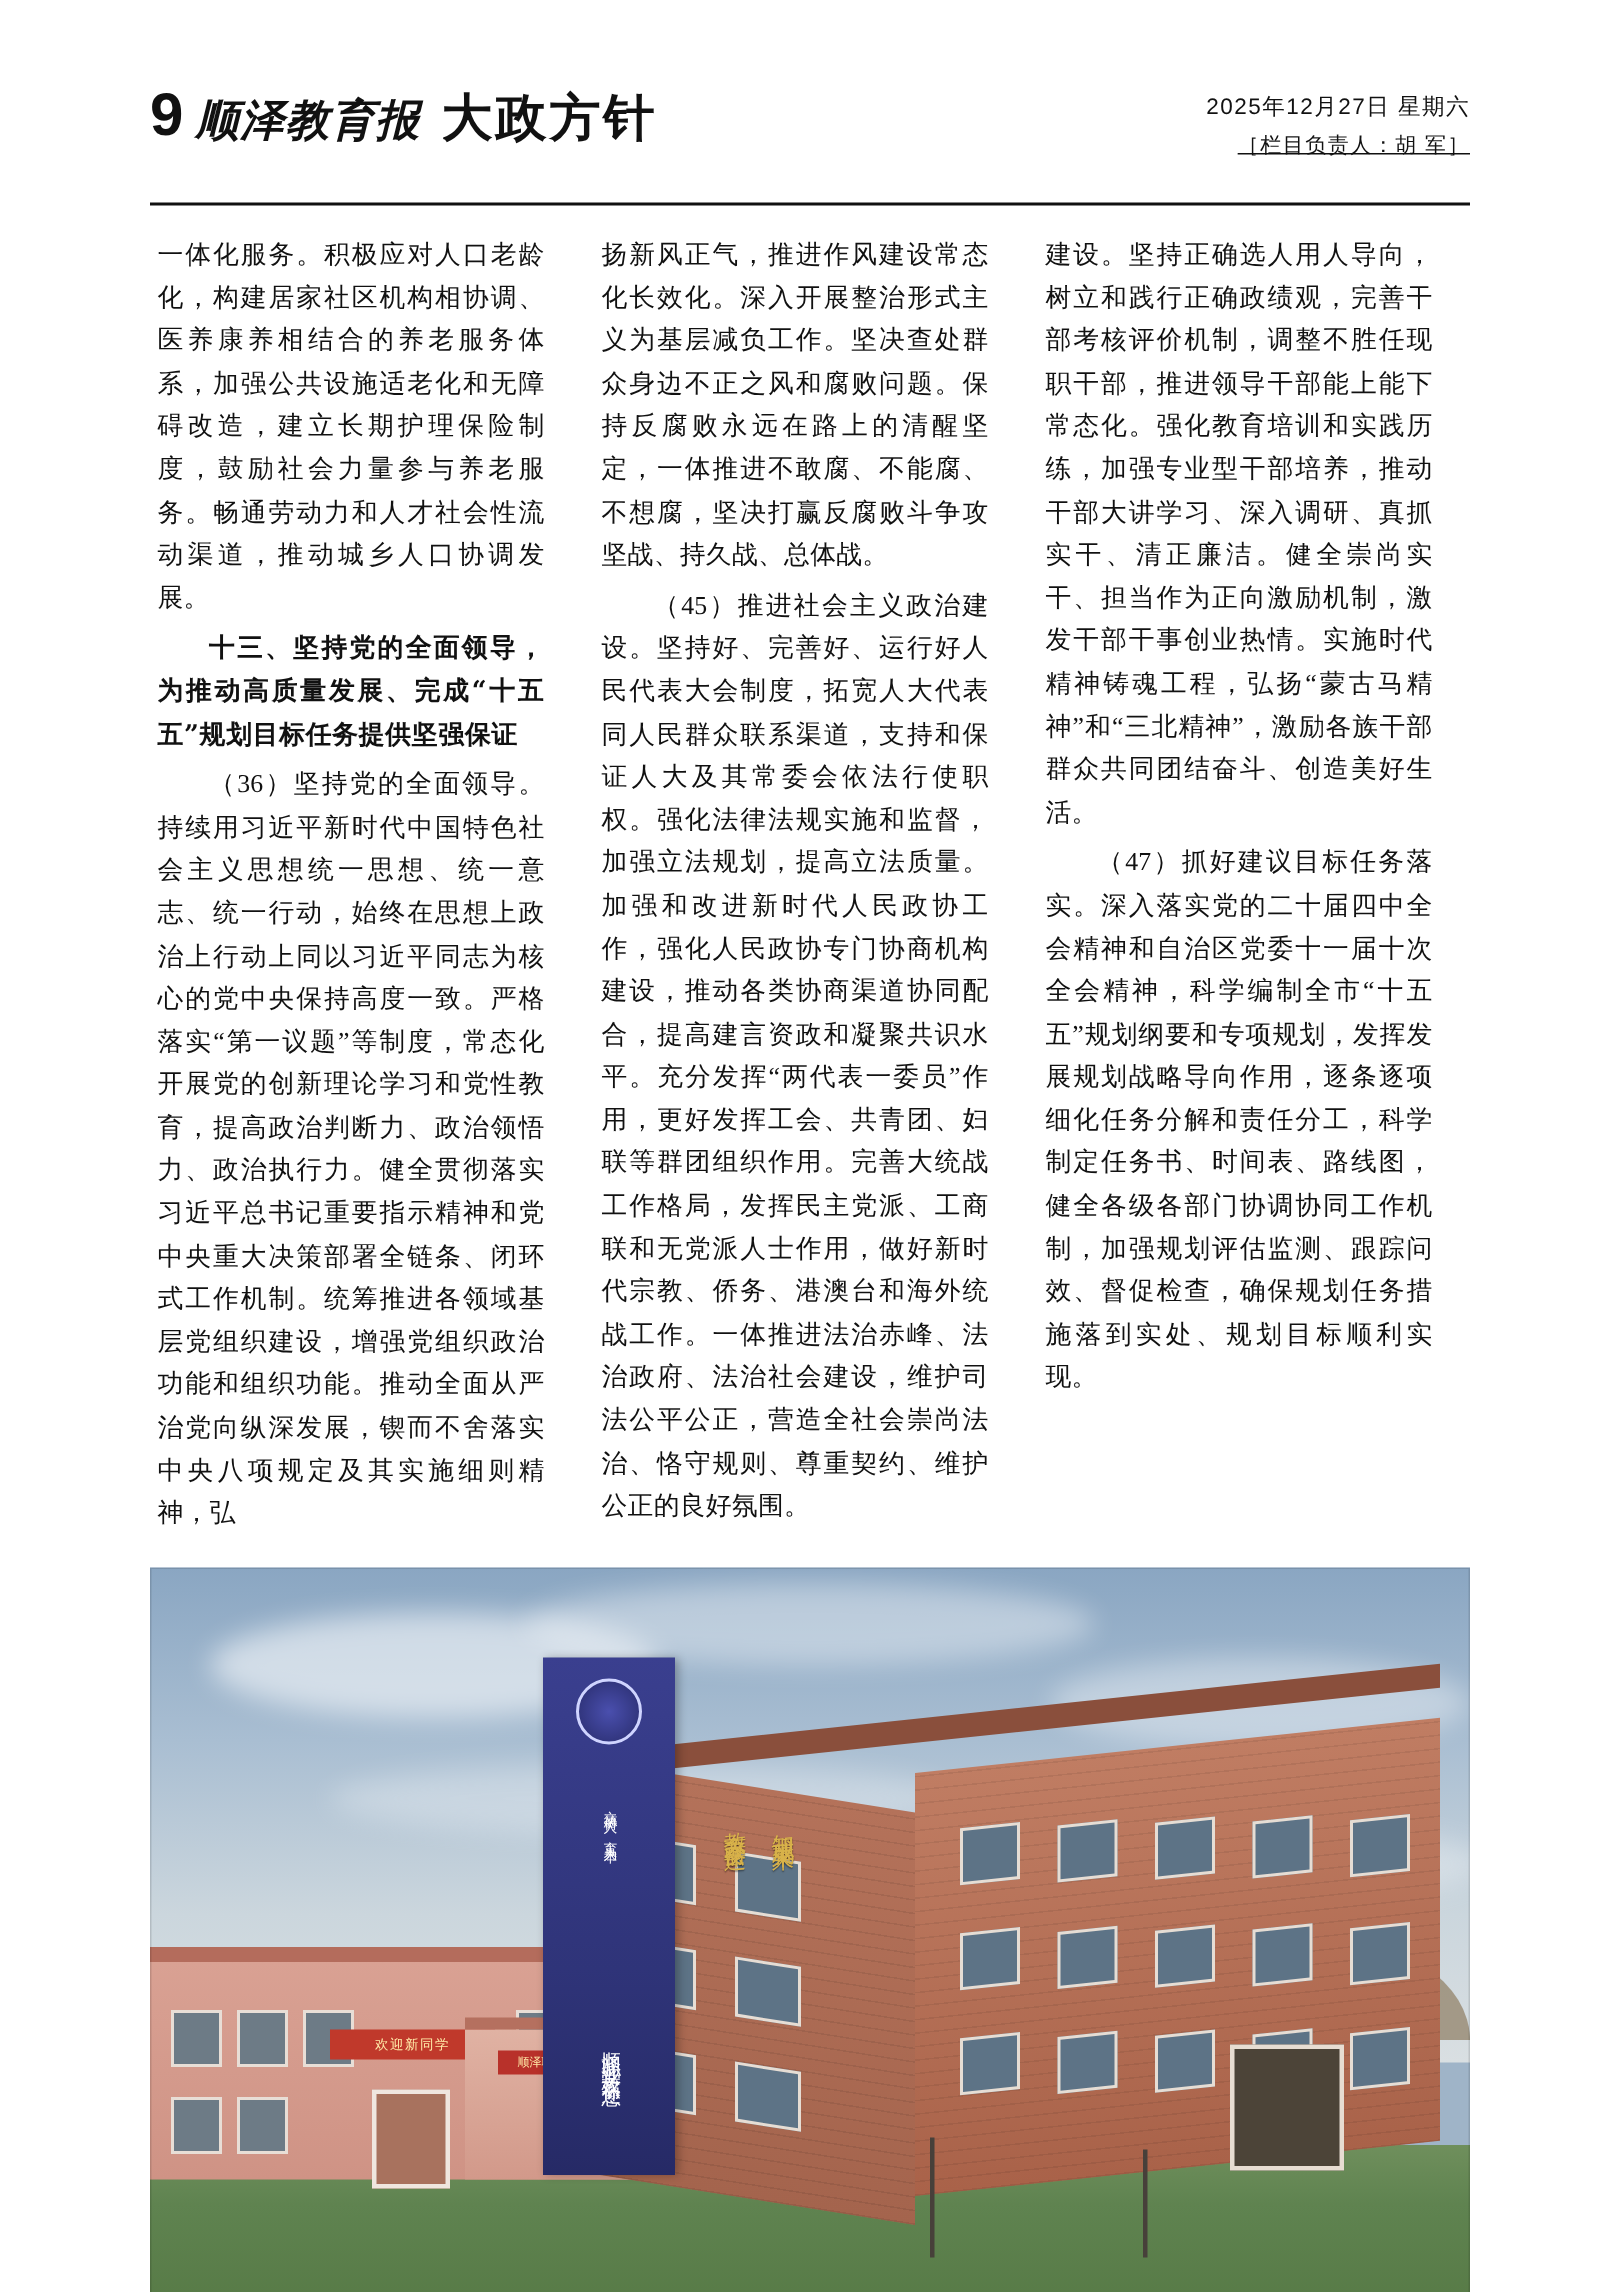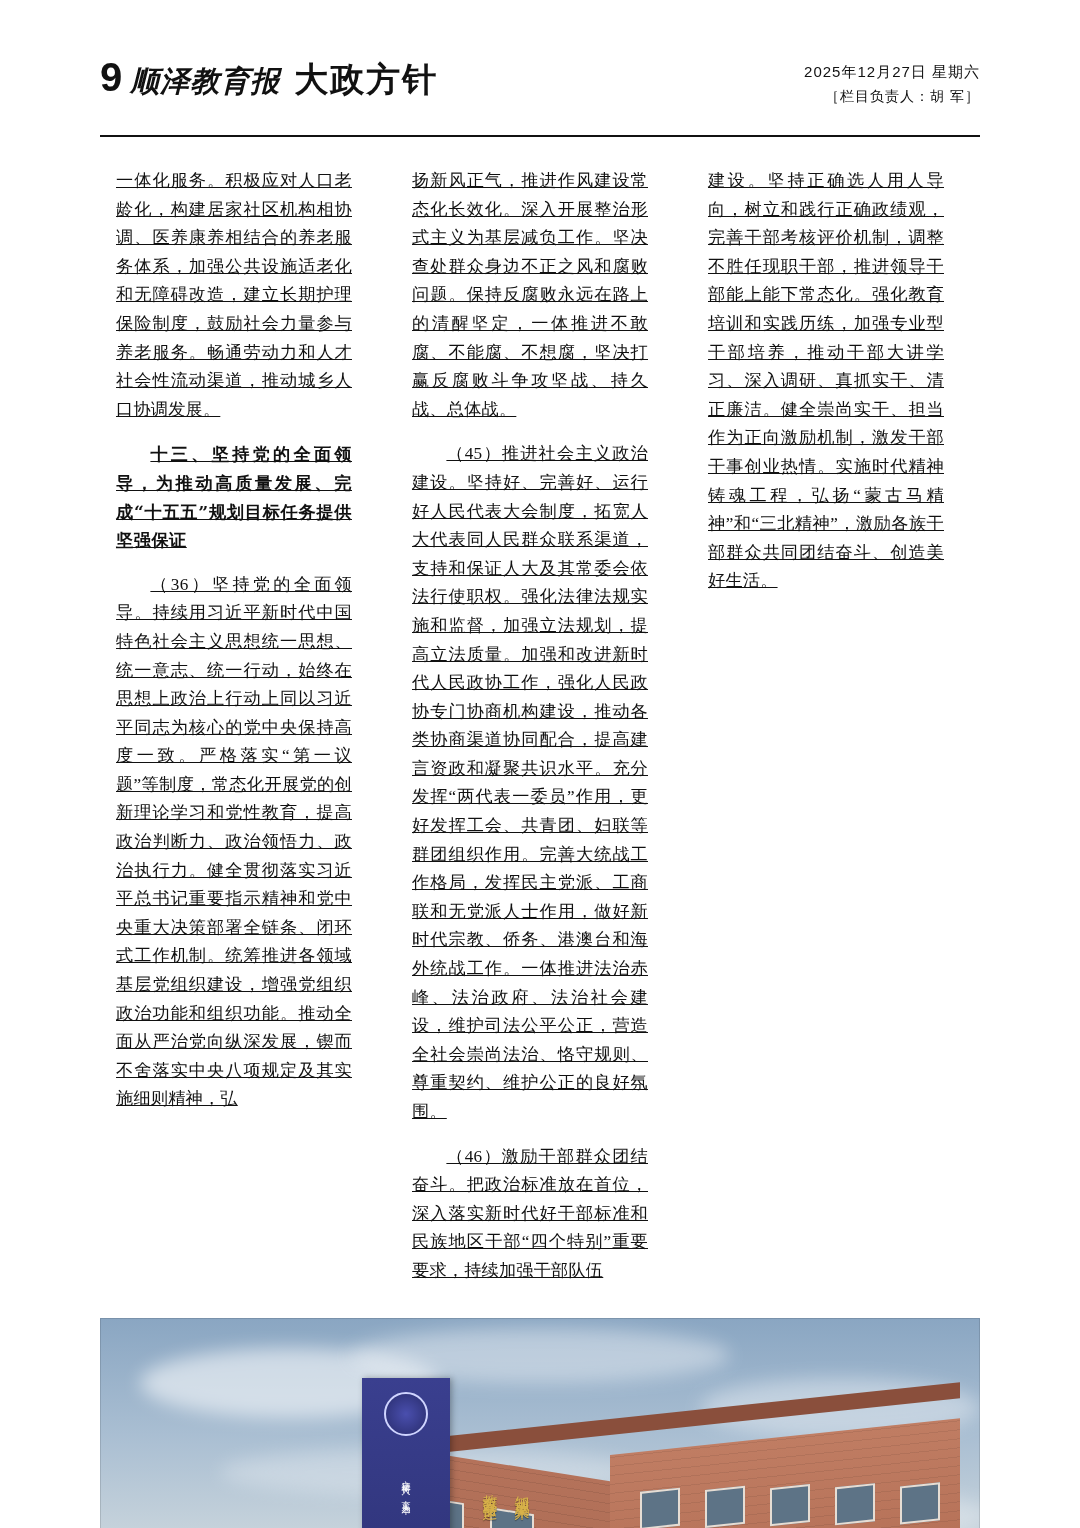--- a/index.html
+++ b/index.html
@@ -69,20 +69,21 @@
     line-height: 25px;
     color: #111;
     padding-top: 4px;
   }
   .masthead-right .date-line {
     letter-spacing: 1px;
   }
   .masthead-right .editor-line {
     letter-spacing: 1px;
     font-size: 14px;
+    text-decoration: underline;
   }
   .rule {
     border-top: 2px solid #111;
     margin-top: 6px;
   }
 
   
   .columns {
     display: flex;
     gap: 28px;
@@ -90,23 +91,22 @@
   }
   .col {
     width: 268px;
     font-size: 17.2px;
     line-height: 28.6px;
     text-align: justify;
     text-justify: inter-ideograph;
     letter-spacing: 0.2px;
   }
   .col p {
-    margin: 16px;
+    margin: 5px;
     text-indent: 2em;
-    text-decoration: underline;
   }
   .col p.noindent {
     text-indent: 0;
   }
   .col p.heading {
     font-weight: bold;
     font-family: "DejaVu Serif", serif;
     text-indent: 2em;
     letter-spacing: 0.5px;
   }
@@ -333,25 +333,25 @@
 
     <div class="col">
       <p class="noindent">一体化服务。积极应对人口老龄化，构建居家社区机构相协调、医养康养相结合的养老服务体系，加强公共设施适老化和无障碍改造，建立长期护理保险制度，鼓励社会力量参与养老服务。畅通劳动力和人才社会性流动渠道，推动城乡人口协调发展。</p>
       <p class="heading">十三、坚持党的全面领导，为推动高质量发展、完成“十五五”规划目标任务提供坚强保证</p>
       <p>（36）坚持党的全面领导。持续用习近平新时代中国特色社会主义思想统一思想、统一意志、统一行动，始终在思想上政治上行动上同以习近平同志为核心的党中央保持高度一致。严格落实“第一议题”等制度，常态化开展党的创新理论学习和党性教育，提高政治判断力、政治领悟力、政治执行力。健全贯彻落实习近平总书记重要指示精神和党中央重大决策部署全链条、闭环式工作机制。统筹推进各领域基层党组织建设，增强党组织政治功能和组织功能。推动全面从严治党向纵深发展，锲而不舍落实中央八项规定及其实施细则精神，弘</p>
     </div>
 
     <div class="col">
       <p class="noindent">扬新风正气，推进作风建设常态化长效化。深入开展整治形式主义为基层减负工作。坚决查处群众身边不正之风和腐败问题。保持反腐败永远在路上的清醒坚定，一体推进不敢腐、不能腐、不想腐，坚决打赢反腐败斗争攻坚战、持久战、总体战。</p>
       <p>（45）推进社会主义政治建设。坚持好、完善好、运行好人民代表大会制度，拓宽人大代表同人民群众联系渠道，支持和保证人大及其常委会依法行使职权。强化法律法规实施和监督，加强立法规划，提高立法质量。加强和改进新时代人民政协工作，强化人民政协专门协商机构建设，推动各类协商渠道协同配合，提高建言资政和凝聚共识水平。充分发挥“两代表一委员”作用，更好发挥工会、共青团、妇联等群团组织作用。完善大统战工作格局，发挥民主党派、工商联和无党派人士作用，做好新时代宗教、侨务、港澳台和海外统战工作。一体推进法治赤峰、法治政府、法治社会建设，维护司法公平公正，营造全社会崇尚法治、恪守规则、尊重契约、维护公正的良好氛围。</p>
-      <p>（46）激励干部群众团结奋斗。把政治标准放在首位，深入落实新时代好干部标准和民族地区干部“四个特别”重要要求，持续加强干部队伍</p>
     </div>
 
     <div class="col">
       <p class="noindent">建设。坚持正确选人用人导向，树立和践行正确政绩观，完善干部考核评价机制，调整不胜任现职干部，推进领导干部能上能下常态化。强化教育培训和实践历练，加强专业型干部培养，推动干部大讲学习、深入调研、真抓实干、清正廉洁。健全崇尚实干、担当作为正向激励机制，激发干部干事创业热情。实施时代精神铸魂工程，弘扬“蒙古马精神”和“三北精神”，激励各族干部群众共同团结奋斗、创造美好生活。</p>
+      <p>（47）抓好建议目标任务落实。深入落实党的二十届四中全会精神和自治区党委十一届十次全会精神，科学编制全市“十五五”规划纲要和专项规划，发挥发展规划战略导向作用，逐条逐项细化任务分解和责任分工，科学制定任务书、时间表、路线图，健全各级各部门协调协同工作机制，加强规划评估监测、跟踪问效、督促检查，确保规划任务措施落到实处、规划目标顺利实现。</p>
     </div>
 
   </div>
 
   <div class="photo-wrap">
     <div class="sky"></div>
     <div class="cloud c1"></div>
     <div class="cloud c2"></div>
     <div class="cloud c3"></div>
     <div class="cloud c4"></div>

